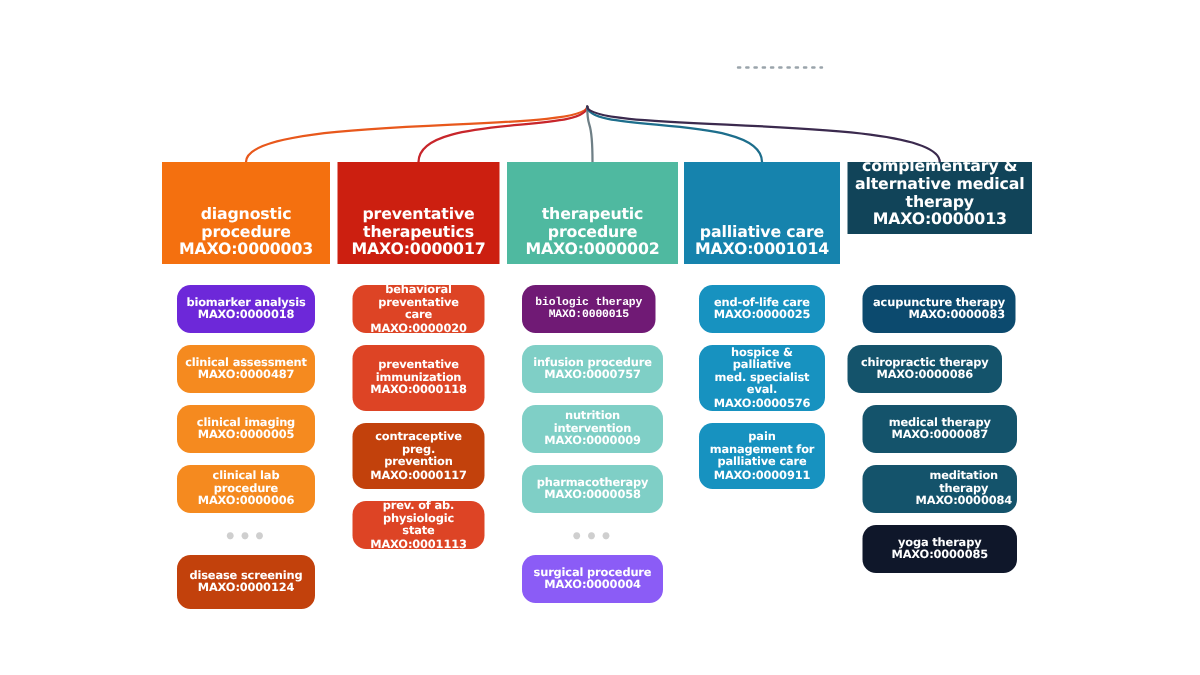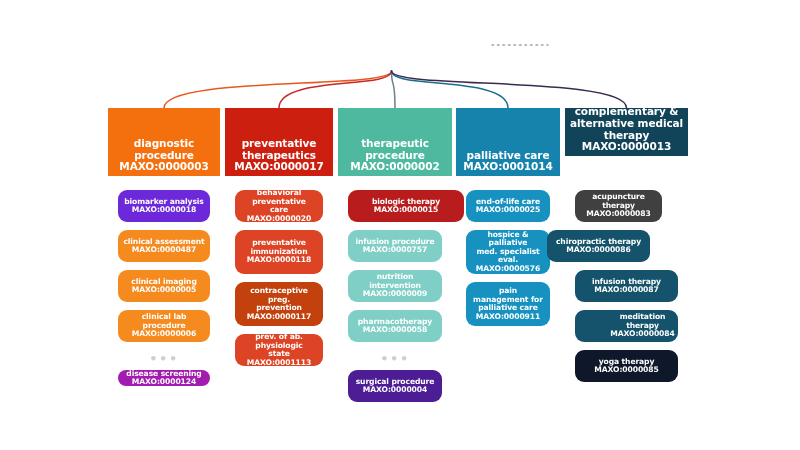--- a/index.html
+++ b/index.html
@@ -114,21 +114,21 @@
       </div>
       <div class="node child" style="left: 118px; top: 270px; width: 92px; height: 32px; background: rgb(245, 138, 31);">
         <span class="lbl">clinical imaging
 MAXO:0000005</span>
       </div>
       <div class="node child" style="left: 118px; top: 310px; width: 92px; height: 32px; background: rgb(245, 138, 31);">
         <span class="lbl">clinical lab procedure
 MAXO:0000006</span>
       </div>
       <div class="ellipsis" style="left: 108px; top: 352px; width: 112px; position: absolute;">•••</div>
-      <div class="node child" style="left: 118px; top: 370px; width: 92px; height: 16px; background: #a21caf;">
+      <div class="node child" style="left: 118px; top: 370px; width: 92px; height: 36px; background: #c2410c;">
         <span class="lbl">disease screening
 MAXO:0000124</span>
       </div>
       <div class="node cat" style="left: 225px; top: 108px; width: 108px; height: 68px; background: rgb(204, 31, 16);">
         <span class="lbl">preventative
 therapeutics
 MAXO:0000017</span>
       </div>
       <div class="node child" style="left: 235px; top: 190px; width: 88px; height: 32px; background: rgb(221, 68, 37);">
         <span class="lbl">behavioral preventative
@@ -145,38 +145,38 @@
 MAXO:0000117</span>
       </div>
       <div class="node child" style="left: 235px; top: 334px; width: 88px; height: 32px; background: rgb(221, 68, 37);">
         <span class="lbl">prev. of ab. physiologic
 state MAXO:0001113</span>
       </div>
       <div class="node cat" style="left: 338px; top: 108px; width: 114px; height: 68px; background: rgb(79, 185, 160);">
         <span class="lbl">therapeutic procedure
 MAXO:0000002</span>
       </div>
-      <div class="node child" style="left: 348px; top: 190px; width: 116px; height: 32px; background: #b91c1c;">
+      <div class="node child" style="left: 348px; top: 190px; width: 89px; height: 32px; background: #701a75; font-family: Liberation Mono, monospace;">
         <span class="lbl">biologic therapy
 MAXO:0000015</span>
       </div>
       <div class="node child" style="left: 348px; top: 230px; width: 94px; height: 32px; background: rgb(127, 207, 198);">
         <span class="lbl">infusion procedure
 MAXO:0000757</span>
       </div>
       <div class="node child" style="left: 348px; top: 270px; width: 94px; height: 32px; background: rgb(127, 207, 198);">
         <span class="lbl">nutrition intervention
 MAXO:0000009</span>
       </div>
       <div class="node child" style="left: 348px; top: 310px; width: 94px; height: 32px; background: rgb(127, 207, 198); text-align: center;">
         <span class="lbl">pharmacotherapy
 MAXO:0000058</span>
       </div>
       <div class="ellipsis" style="left: 338px; top: 352px; width: 114px; position: absolute;">•••</div>
-      <div class="node child" style="left: 348px; top: 370px; width: 94px; height: 32px; background: #4c1d95;">
+      <div class="node child" style="left: 348px; top: 370px; width: 94px; height: 32px; background: #8b5cf6;">
         <span class="lbl">surgical procedure
 MAXO:0000004</span>
       </div>
       <div class="node cat" style="left: 456px; top: 108px; width: 104px; height: 68px; background: rgb(22, 131, 173);">
         <span class="lbl">palliative care
 MAXO:0001014</span>
       </div>
       <div class="node child" style="left: 466px; top: 190px; width: 84px; height: 32px; background: rgb(23, 146, 192);">
         <span class="lbl">end-of-life care
 MAXO:0000025</span>
@@ -190,30 +190,30 @@
         <span class="lbl">pain management for
 palliative care
 MAXO:0000911</span>
       </div>
       <div class="node cat" style="left: 565px; top: 108px; width: 123px; height: 48px; background: rgb(17, 68, 89);">
         <span class="lbl">complementary &amp;
 alternative medical
 therapy
 MAXO:0000013</span>
       </div>
-      <div class="node child" style="left: 575px; top: 190px; width: 87px; height: 32px; background: #404040;">
+      <div class="node child" style="left: 575px; top: 190px; width: 102px; height: 32px; background: #0c4a6e; text-align: right;">
         <span class="lbl">acupuncture therapy
 MAXO:0000083</span>
       </div>
-      <div class="node child" style="left: 547px; top: 230px; width: 103px; height: 32px; background: rgb(20, 83, 107);">
+      <div class="node child" style="left: 565px; top: 230px; width: 103px; height: 32px; background: rgb(20, 83, 107);">
         <span class="lbl">chiropractic therapy
 MAXO:0000086</span>
       </div>
       <div class="node child" style="left: 575px; top: 270px; width: 103px; height: 32px; background: rgb(20, 83, 107);">
-        <span class="lbl">infusion therapy
+        <span class="lbl">medical therapy
 MAXO:0000087</span>
       </div>
       <div class="node child" style="left: 575px; top: 310px; width: 103px; height: 32px; background: rgb(20, 83, 107); padding-left: 37px;">
         <span class="lbl">meditation therapy
 MAXO:0000084</span>
       </div>
       <div class="node child" style="left: 575px; top: 350px; width: 103px; height: 32px; background: #0f172a;">
         <span class="lbl">yoga therapy
 MAXO:0000085</span>
       </div>

